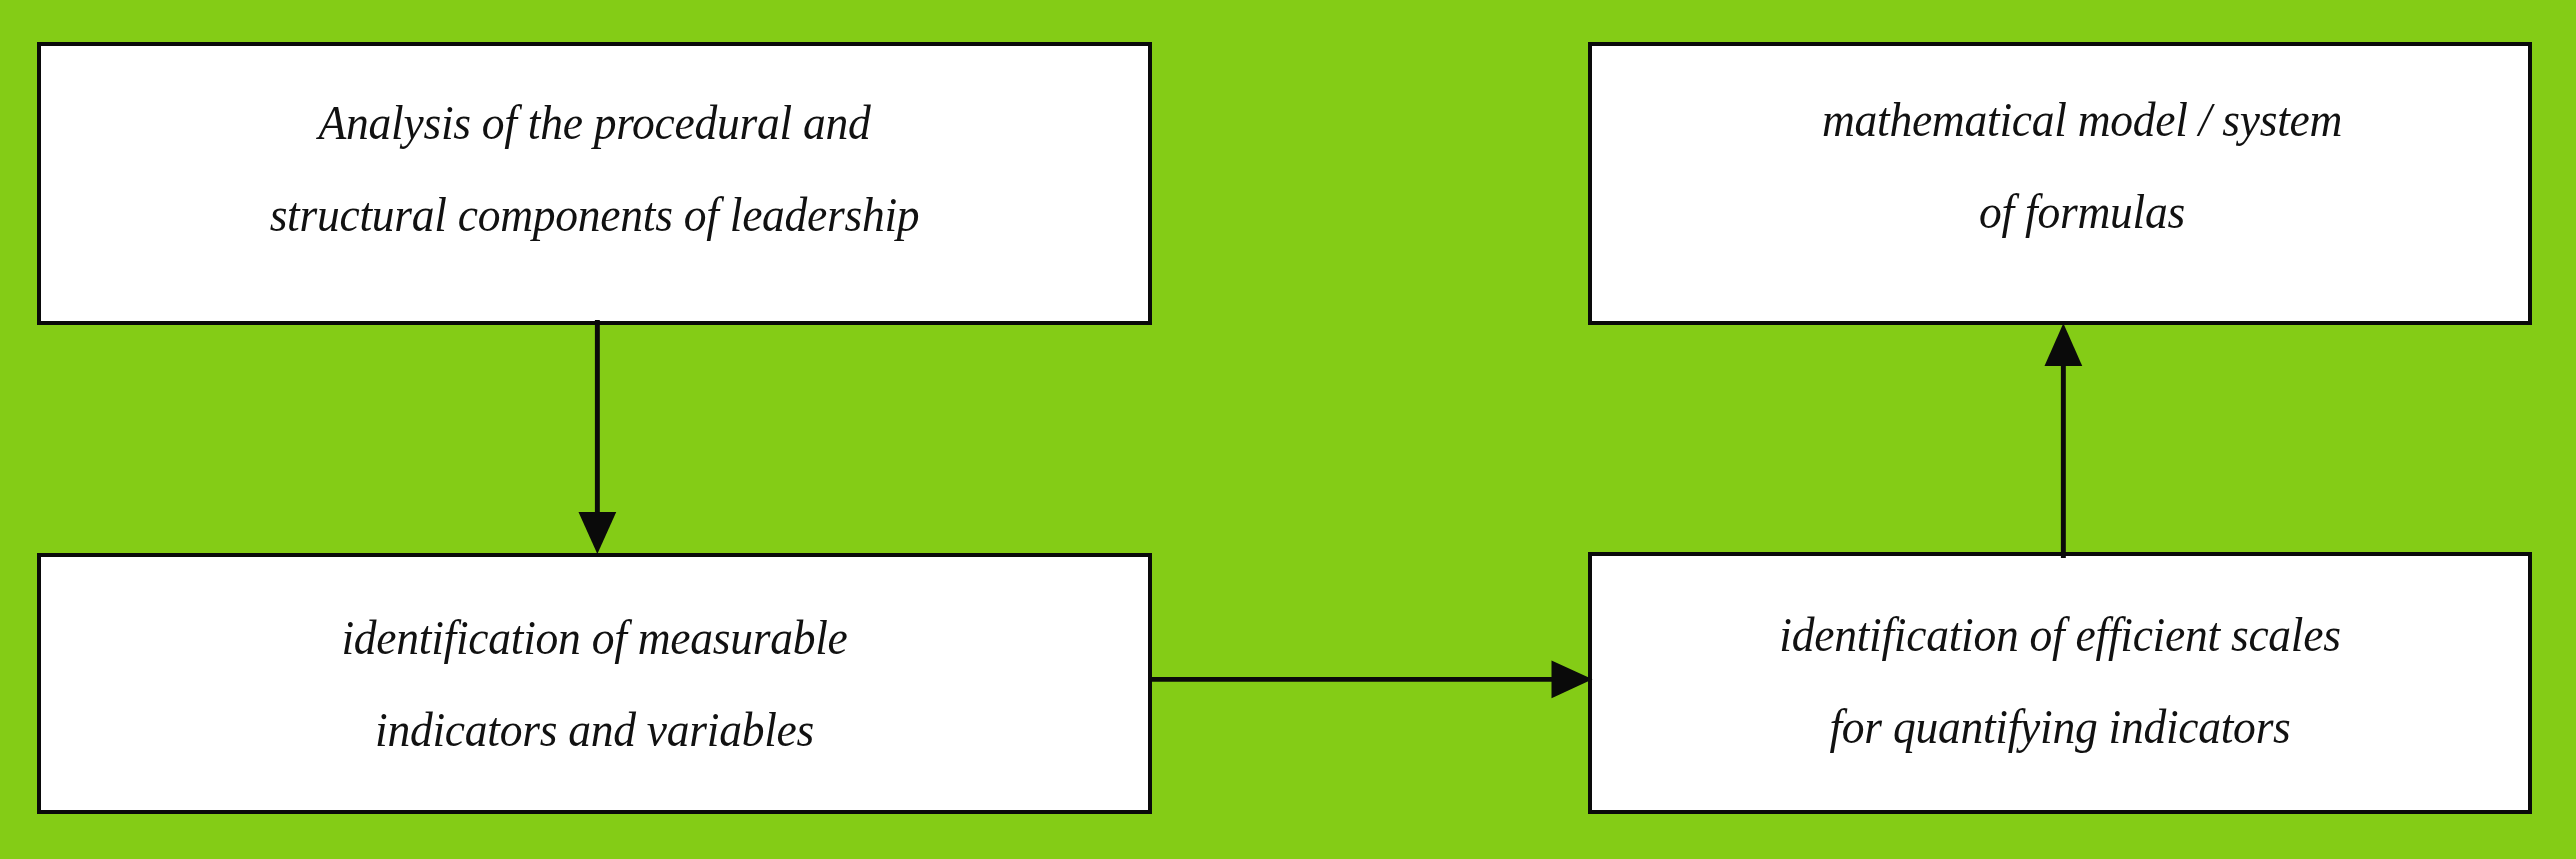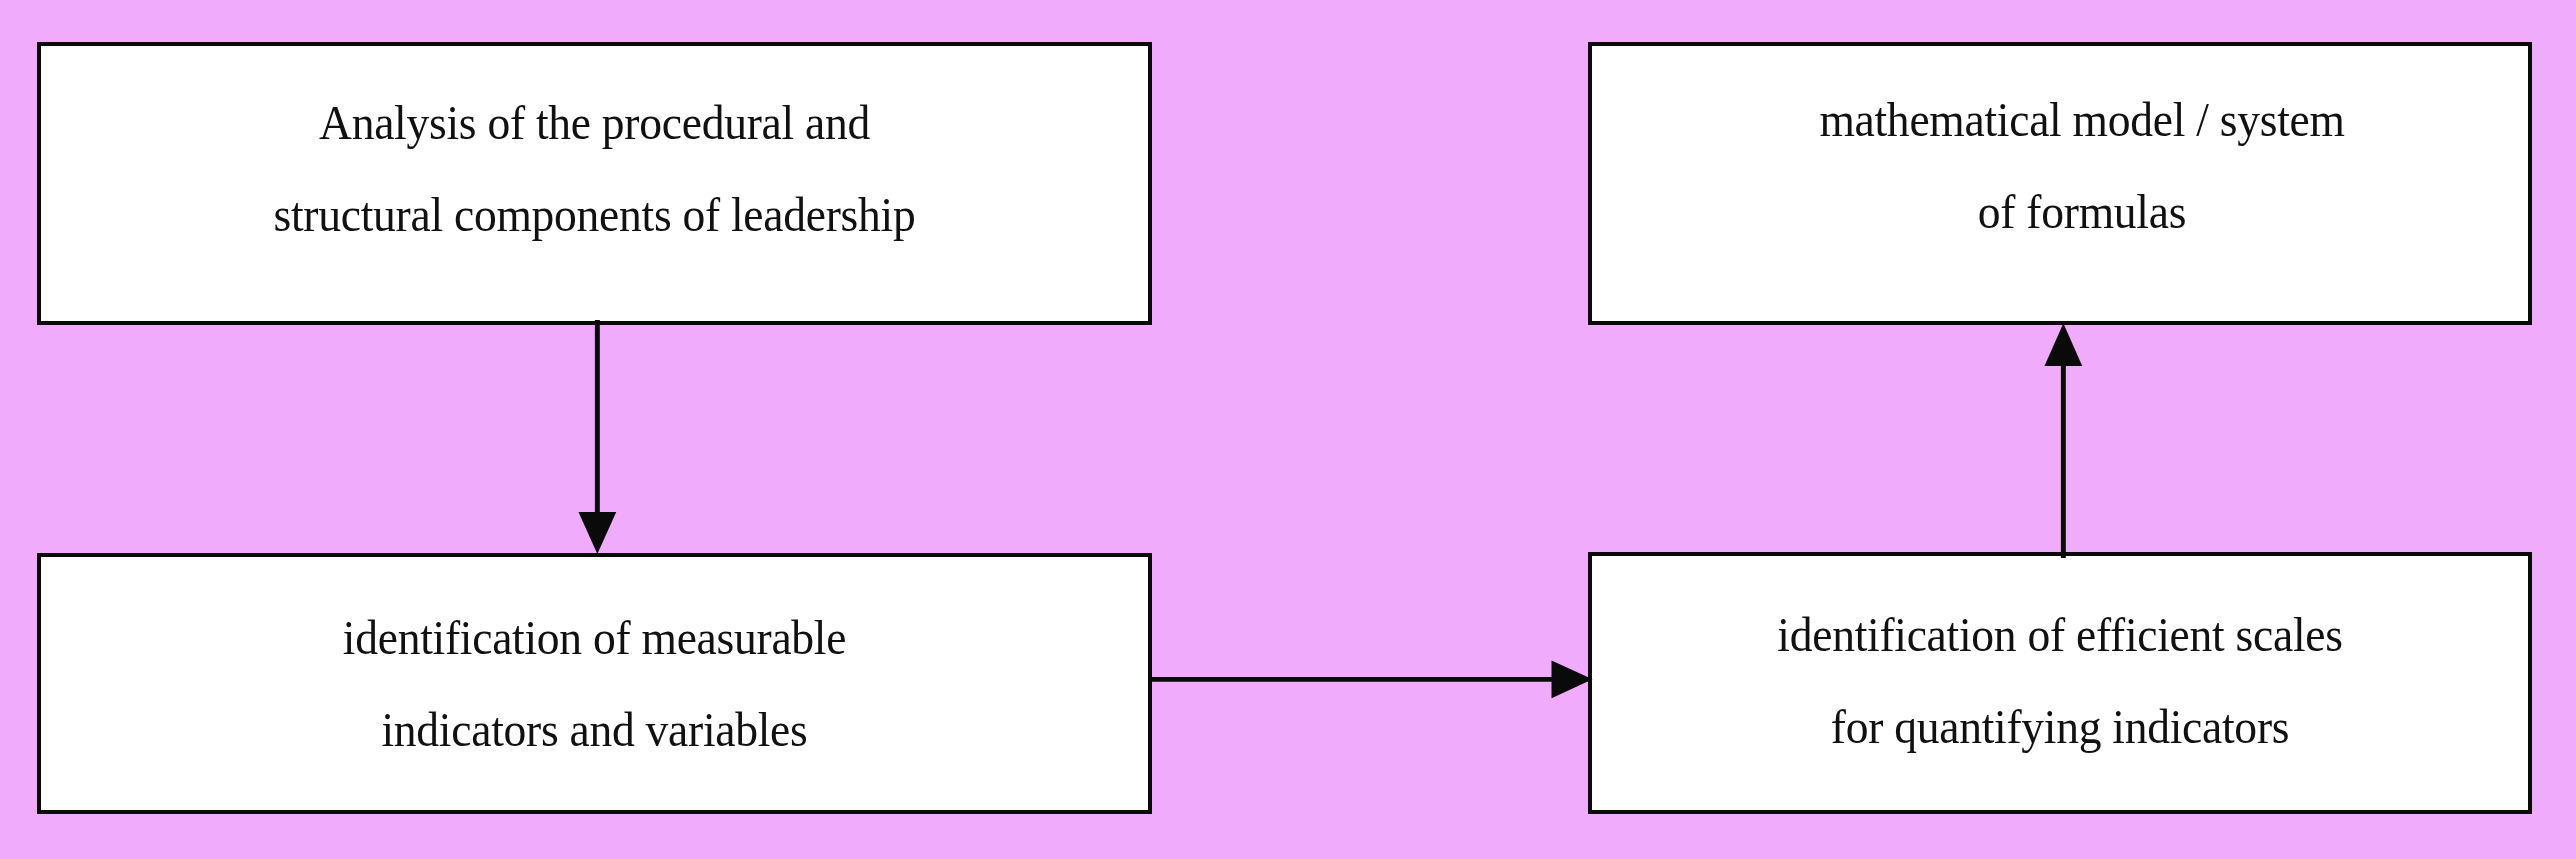--- a/index.html
+++ b/index.html
@@ -4,23 +4,24 @@
 <style>
   html, body {
     margin: 0;
     padding: 0;
     background: #ffffff;
   }
   #canvas {
     position: relative;
     width: 2576px;
     height: 859px;
-    background: #f0abfc;
+    background: #84cc16;
     overflow: hidden;
     font-family: "Liberation Serif", "DejaVu Serif", serif;
+    font-style: italic;
   }
 
   
   .node {
     position: absolute;
     box-sizing: border-box;
     background: #ffffff;
     border: 4.1px solid #0a0a0a;
     display: flex;
     flex-direction: column;

